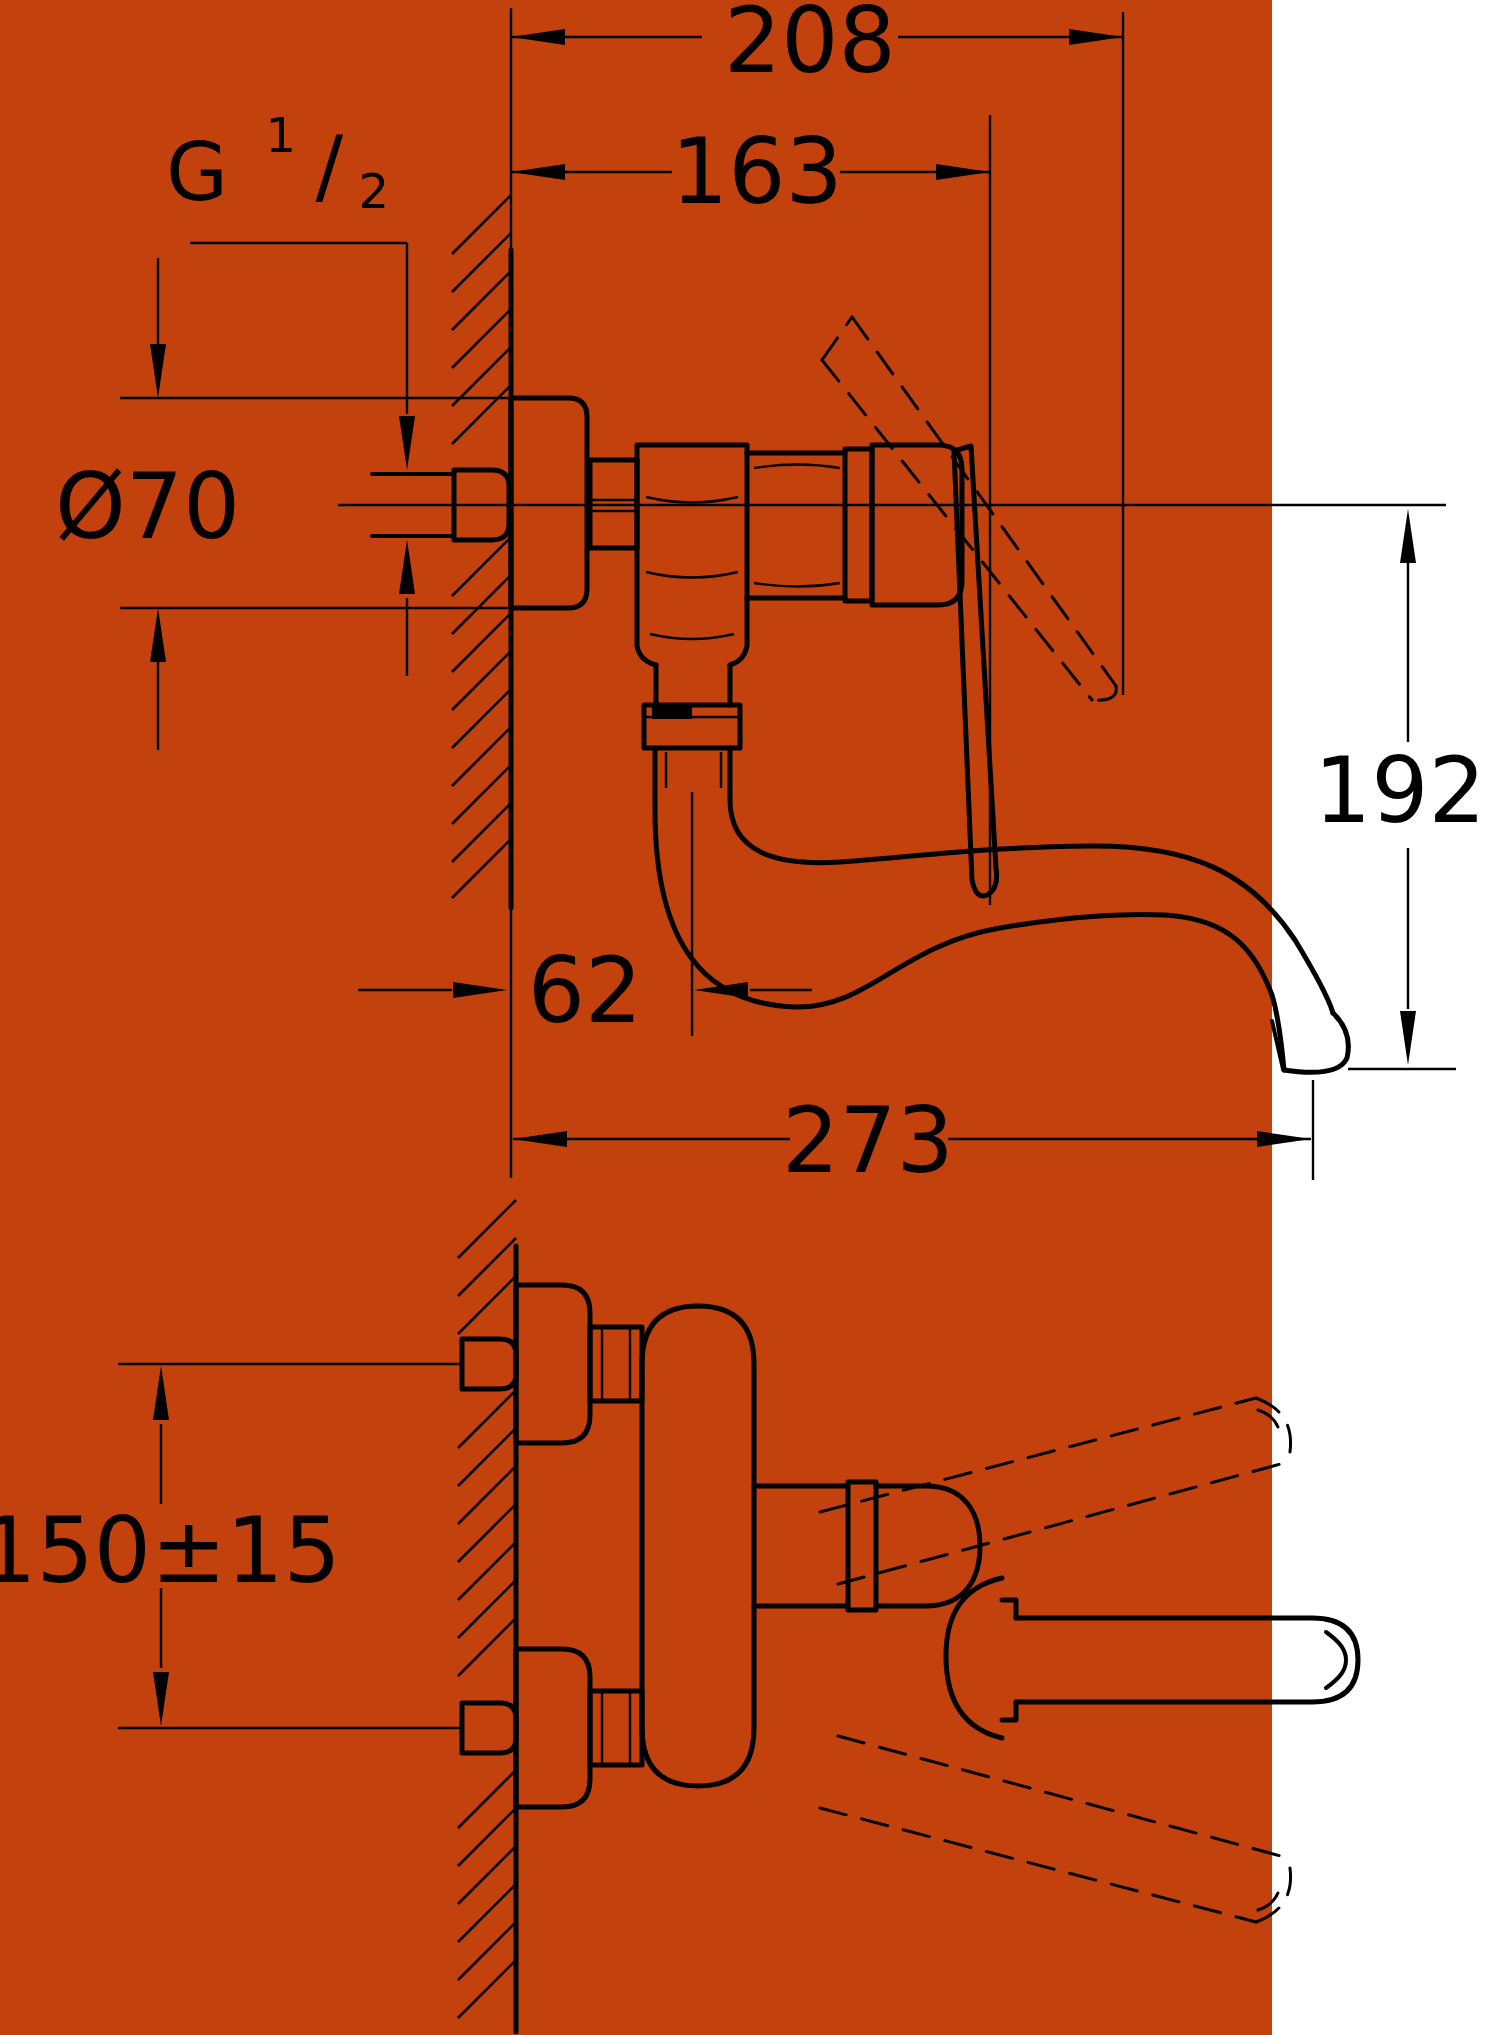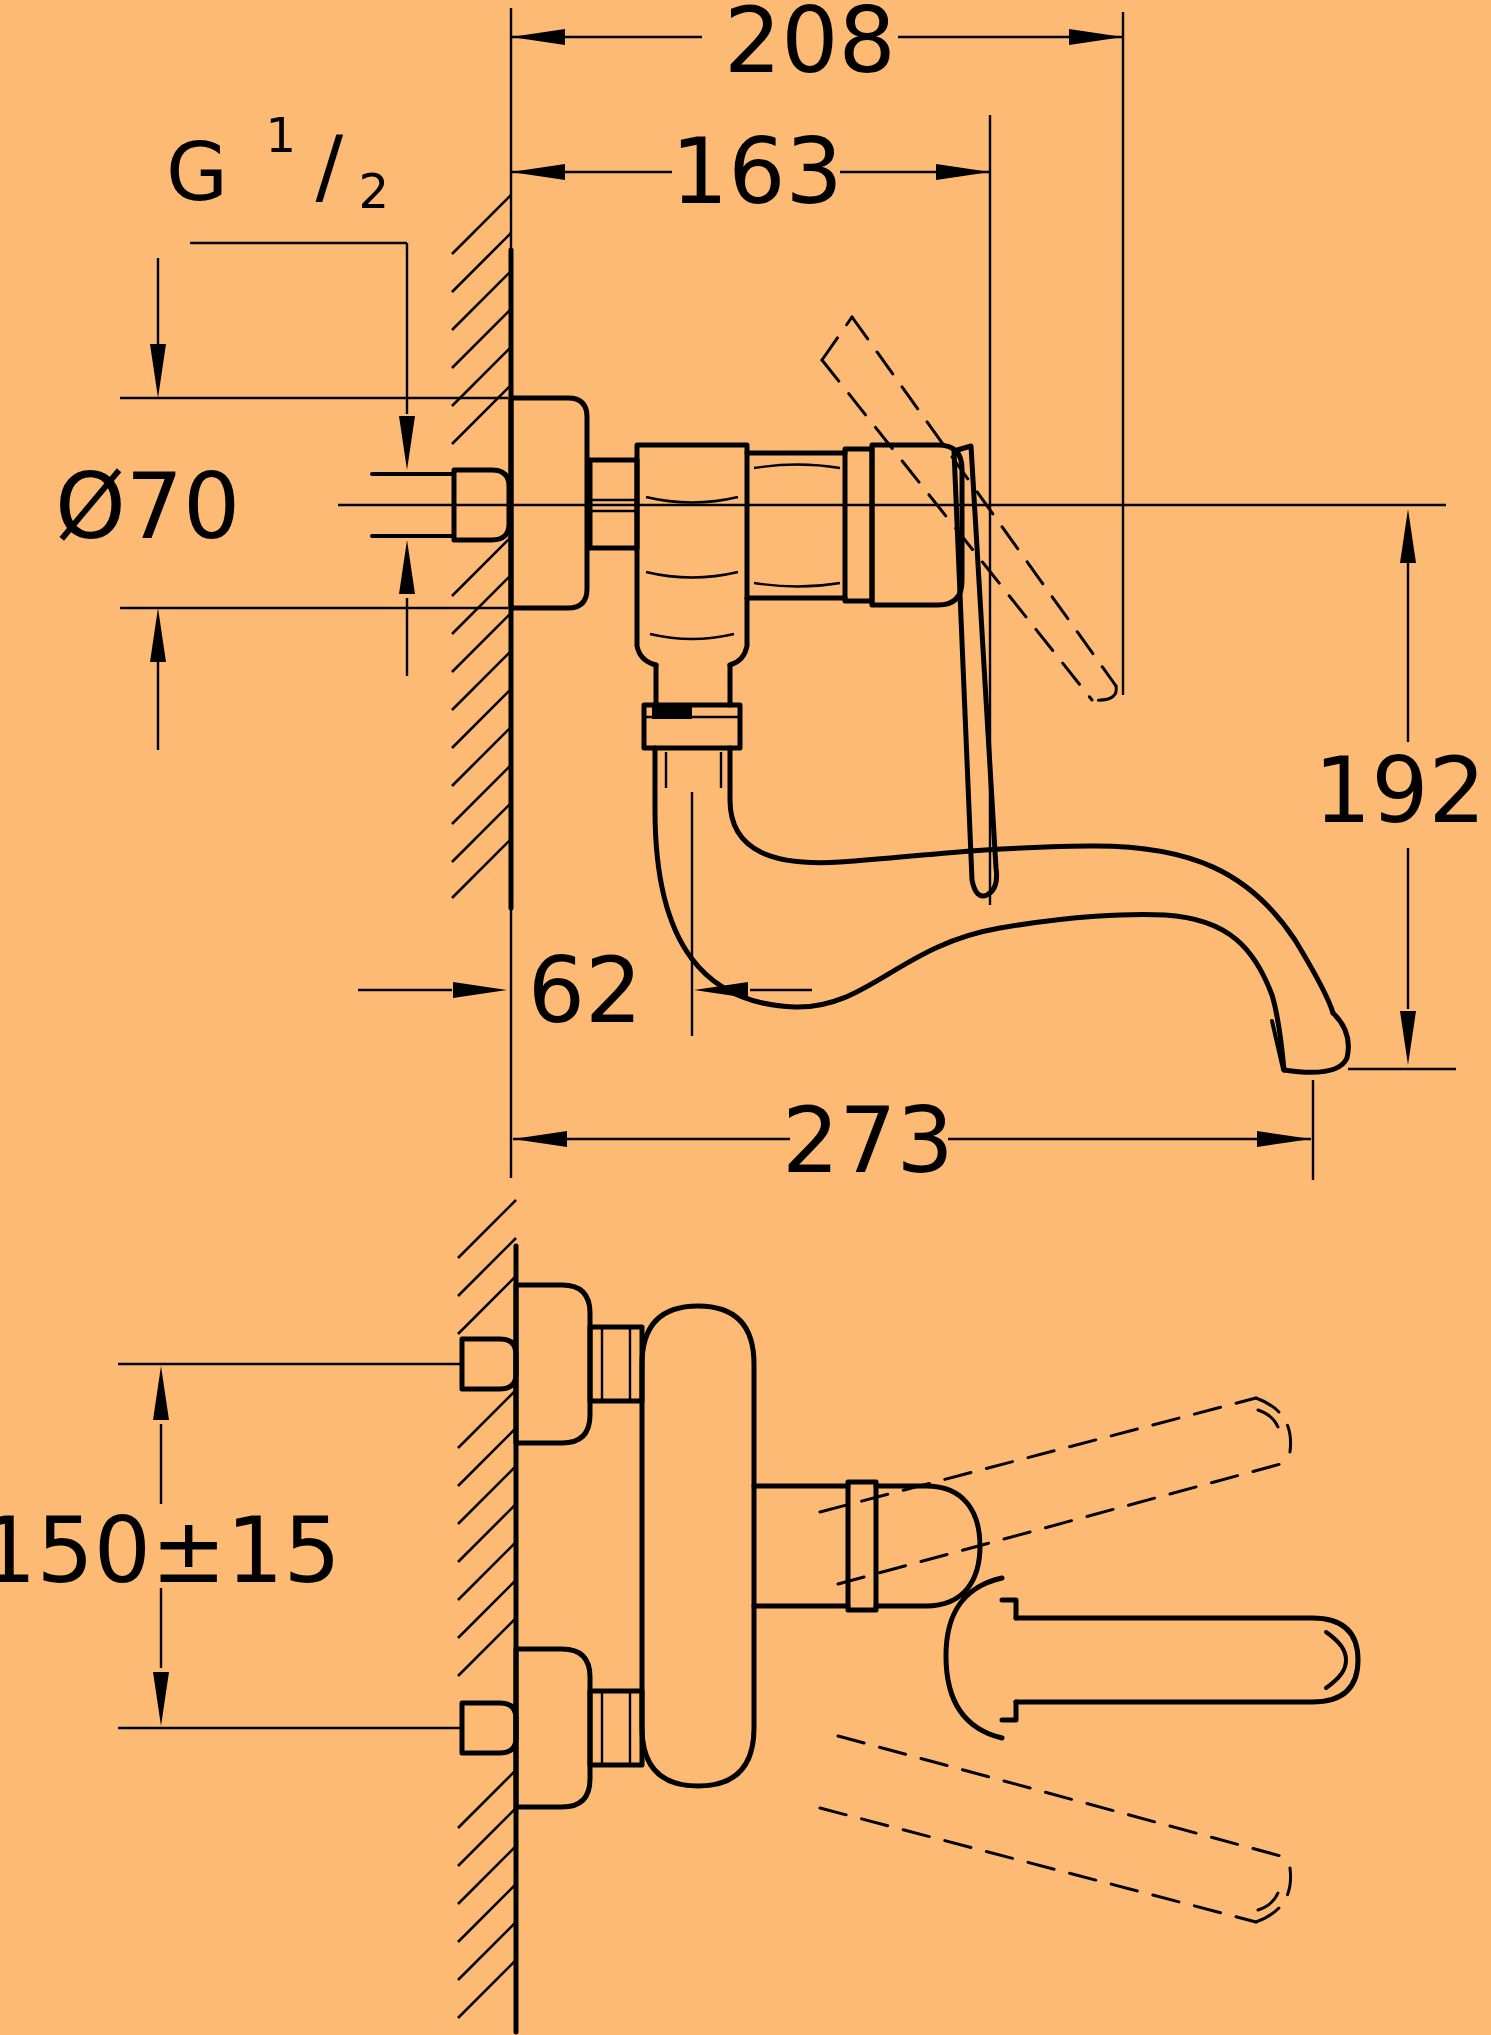--- a/index.html
+++ b/index.html
@@ -1,16 +1,16 @@
 <!DOCTYPE html>
 <html><head>
 <meta charset="utf-8">
 <style>
   html,body{margin:0;padding:0;background:#fff;}
-  .page{width:1491px;height:2035px;background:#fdba74;position:relative;}
+  .page{width:1272px;height:2035px;background:#c2410c;position:relative;}
   svg{display:block;}
   .ln  {stroke:#000;stroke-width:5;fill:none;stroke-linecap:round;stroke-linejoin:round;}
   .ln4 {stroke:#000;stroke-width:4;fill:none;stroke-linecap:round;}
   .thin{stroke:#000;stroke-width:2.4;fill:none;stroke-linecap:butt;}
   .hatch{stroke:#000;stroke-width:2.6;fill:none;stroke-linecap:butt;}
   .dash{stroke:#000;stroke-width:3;fill:none;stroke-linecap:round;
         stroke-dasharray:27 16;}
   .arr {fill:#000;stroke:none;}
   .dimtext{font-family:"DejaVu Sans","Liberation Sans",sans-serif;
            font-size:90px;fill:#000;}

